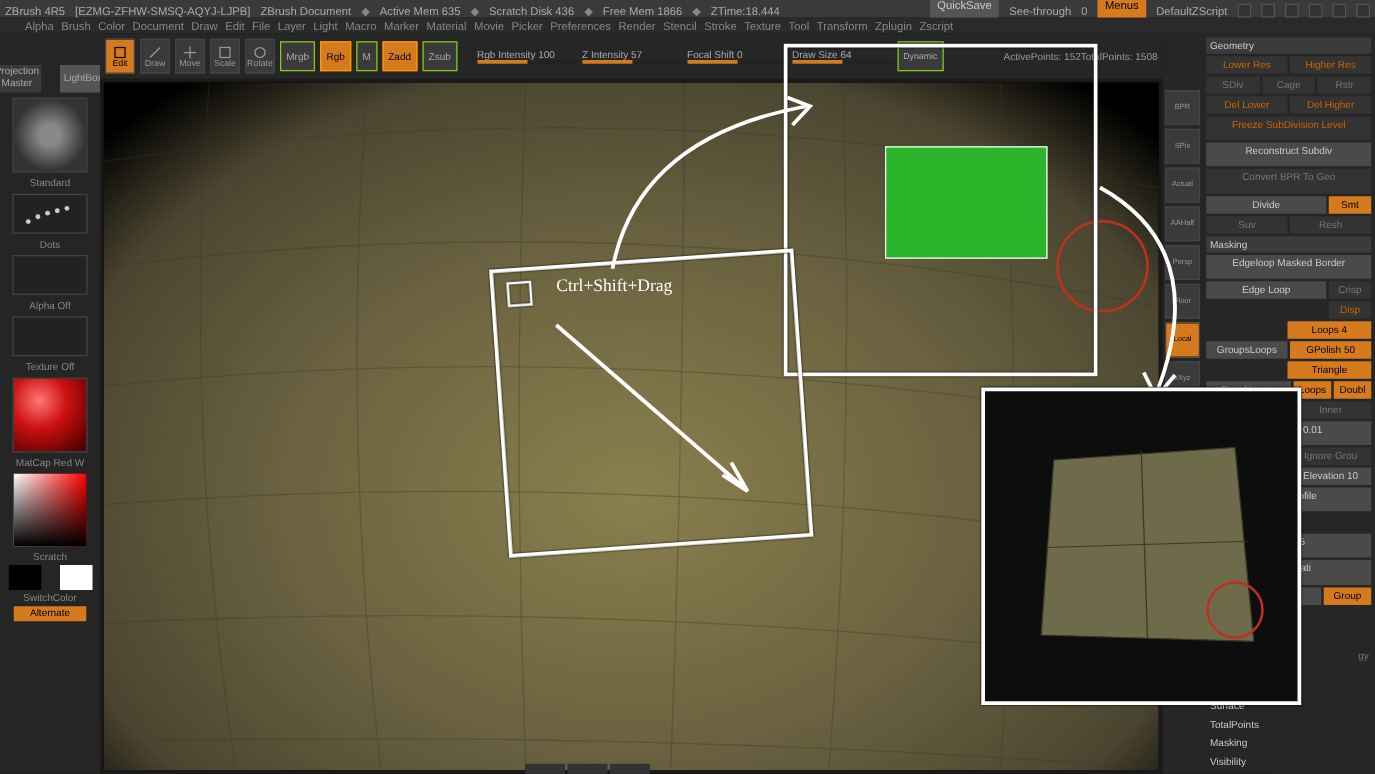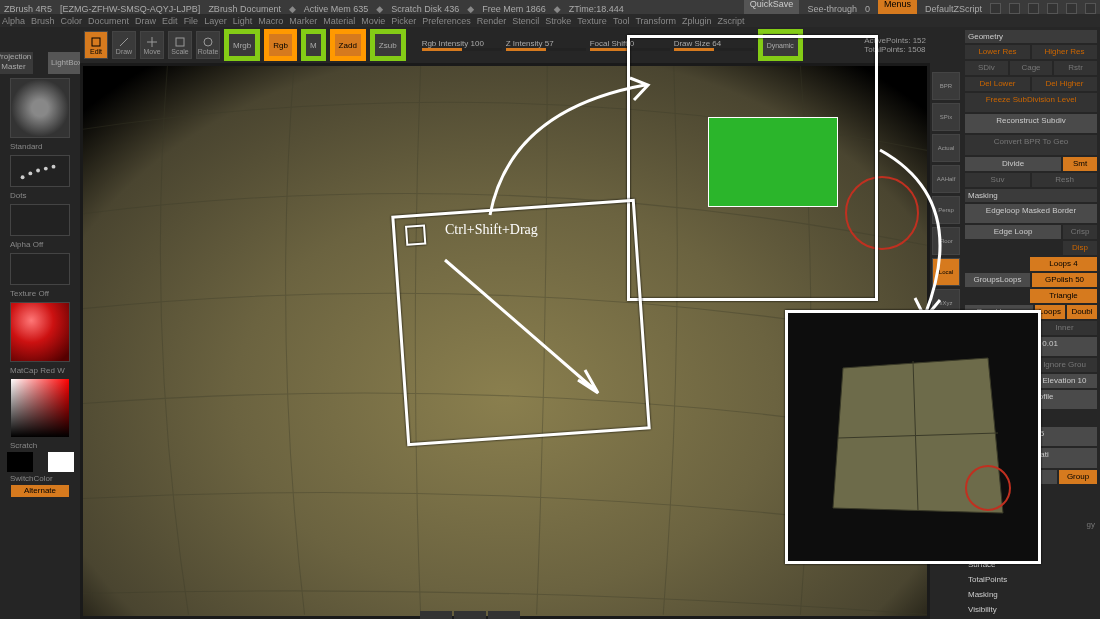--- a/index.html
+++ b/index.html
@@ -3,35 +3,35 @@
 <meta charset="utf-8">
 <style>
 html,body{margin:0;padding:0;width:1100px;height:619px;background:#1a1a1a;font-family:Verdana,Arial,sans-serif;font-size:9px;color:#999;overflow:hidden}
 .titlebar{height:14px;background:#3a3a3a;display:flex;align-items:flex-end;padding:0 4px;font-size:9px;color:#aaa;gap:8px}
 .titlebar span{white-space:nowrap}
 .titlebar .bullet{color:#888}
 .titlebar .spacer{flex:1}
 .titlebar .btn{background:#555;padding:0 6px;height:16px;line-height:12px;color:#ccc}
 .titlebar .btn.orange{background:#d67a1e;color:#000}
 .titlebar .dot{width:9px;height:9px;background:#333;border:1px solid #555}
-.toolrow{height:13px;background:#2a2a2a;border-bottom:1px solid #1a1a1a;display:flex;align-items:center;padding-left:2px;gap:6px;font-size:9px;color:#888}
+.toolrow{height:13px;background:#2a2a2a;border-bottom:1px solid #1a1a1a;display:flex;align-items:center;padding-left:20px;gap:6px;font-size:9px;color:#888}
 .toolrow span{cursor:default}
 .tooltip{position:absolute;left:7px;top:29px;width:132px;height:15px;background:#111;color:#bbb;font-size:10px;padding:1px 5px;display:flex;align-items:center;border:1px solid #333}
 .wrap{position:absolute;left:0;top:27px;right:0;bottom:0;display:flex}
 .leftbar{width:80px;background:#252525;display:flex;flex-direction:column;align-items:center;padding-top:25px;gap:2px}
 .lb-row{display:flex;gap:15px}
 .lb-btn{width:38px;height:12px;background:#3a3a3a;color:#aaa;font-size:8px;text-align:center;line-height:12px}
 .lb-thumb{width:58px;height:58px;background:#333;border:1px solid #444;margin:2px;position:relative}
-.lb-label{font-size:8px;color:#888;width:60px}
+.lb-label{font-size:8px;color:#888;text-align:center;width:60px}
 .picker{width:58px;height:58px;background:linear-gradient(to right,#fff,#f00);position:relative;margin:2px}
 .picker::after{content:"";position:absolute;inset:0;background:linear-gradient(to bottom,transparent,#000)}
 .lb-sq{width:26px;height:20px}
 .middle{flex:1;display:flex;flex-direction:column;background:#1a1a1a;position:relative}
 .toprow{height:36px;background:#262626;display:flex;align-items:center;padding:0 4px;gap:4px;position:relative}
-.tbtn{background:#3a3a3a;padding:1px 4px;font-size:8px;color:#aaa;border:5px solid #84cc16;height:20px;display:flex;flex-direction:column;justify-content:center;align-items:center}
+.tbtn{background:#3a3a3a;padding:1px 4px;font-size:8px;color:#aaa;border:1px solid #84cc16;height:20px;display:flex;flex-direction:column;justify-content:center;align-items:center}
 .tbtn.orange{background:#d67a1e;color:#000;border-color:#f90}
 .icn{width:22px;height:26px;background:#3a3a3a;border:1px solid #444;display:flex;flex-direction:column;align-items:center;justify-content:center;font-size:7px;color:#999}
 .icn.orange{background:#d67a1e;color:#000}
 .icn svg{width:12px;height:12px}
 .slider{display:flex;flex-direction:column;font-size:8px;color:#aaa}
 .slider .bar{width:80px;height:3px;background:#222;position:relative}
 .slider .bar::after{content:"";position:absolute;left:0;top:0;height:3px;background:#d67a1e;width:50%}
 .canvas{flex:1;background:#000;position:relative;overflow:hidden;margin:3px}
 .mesh{position:absolute;inset:0;background:radial-gradient(ellipse 80% 90% at 50% 60%,#8a7f4e 0%,#6b6340 40%,#4a4530 70%,#000 85%);}
 .grid{position:absolute;inset:0;opacity:0.35}
@@ -197,21 +197,21 @@
     <div class="slider">
           <span>Focal Shift 0</span>
           <div class="bar"></div>
         </div>
     <div class="slider">
           <span>Draw Size 64</span>
           <div class="bar"></div>
         </div>
     <div class="tbtn" style="font-size:7px">Dynamic</div>
     <div style="flex:1"></div>
-    <div style="display:flex;flex-direction:column;font-size:8px;color:#999">
+    <div style="display:flex;flex-direction:row;font-size:8px;color:#999">
       <span>ActivePoints: 152</span>
       <span>TotalPoints: 1508</span>
     </div>
   </div>
 
   <div class="canvas">
     <div class="mesh"></div>
     <svg class="grid" viewBox="0 0 800 520">
       <g stroke="#3a3a28" stroke-width="1" fill="none">
         <path d="M0 60 Q400 0 800 80"></path>

